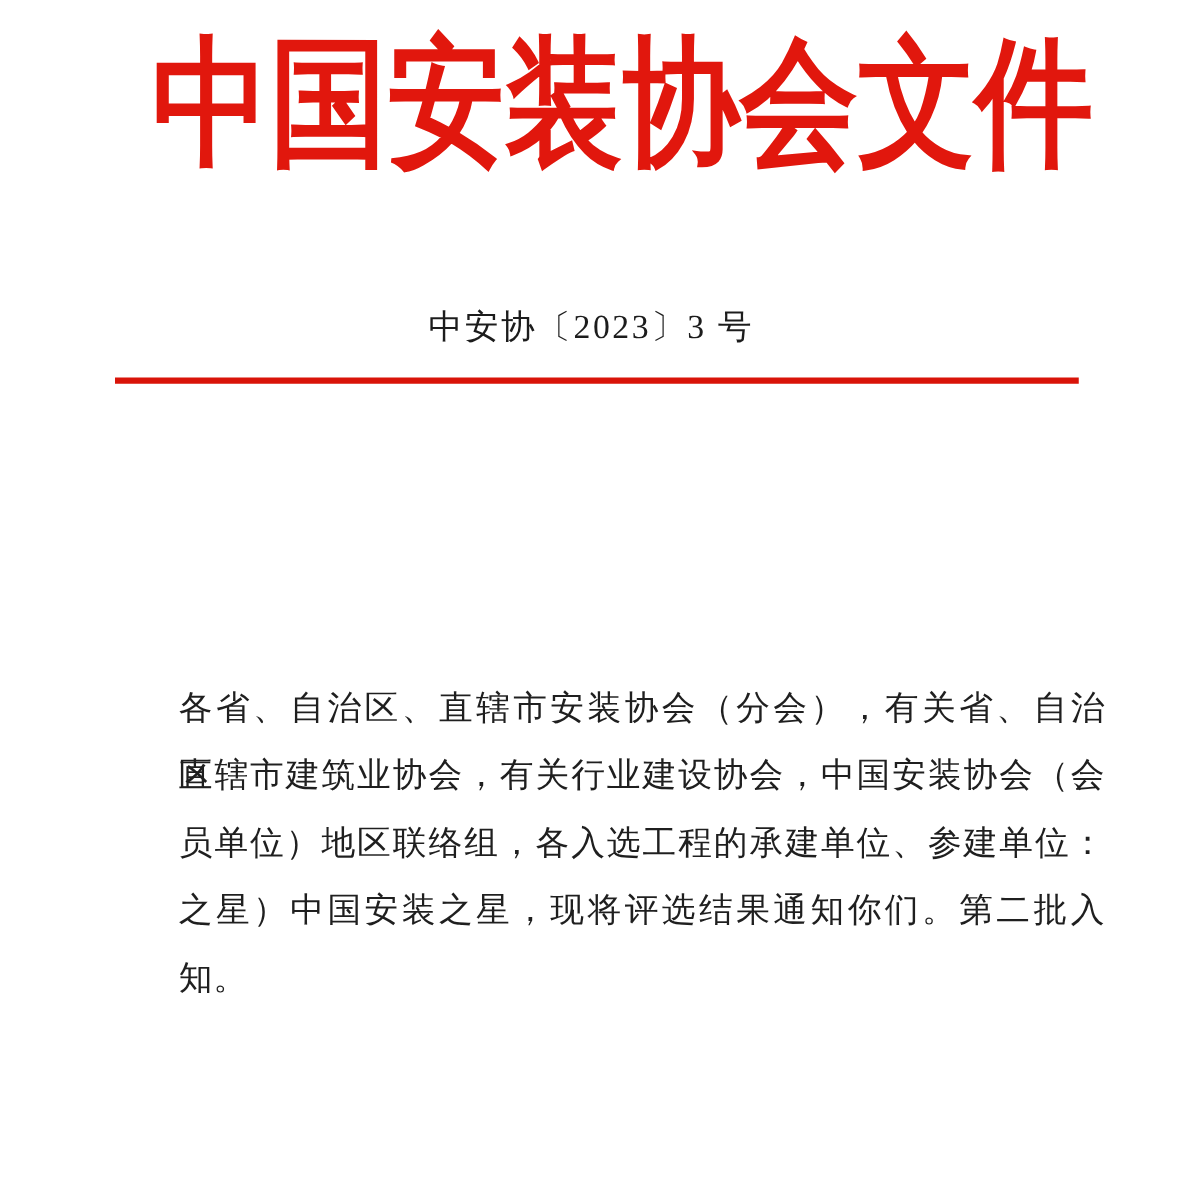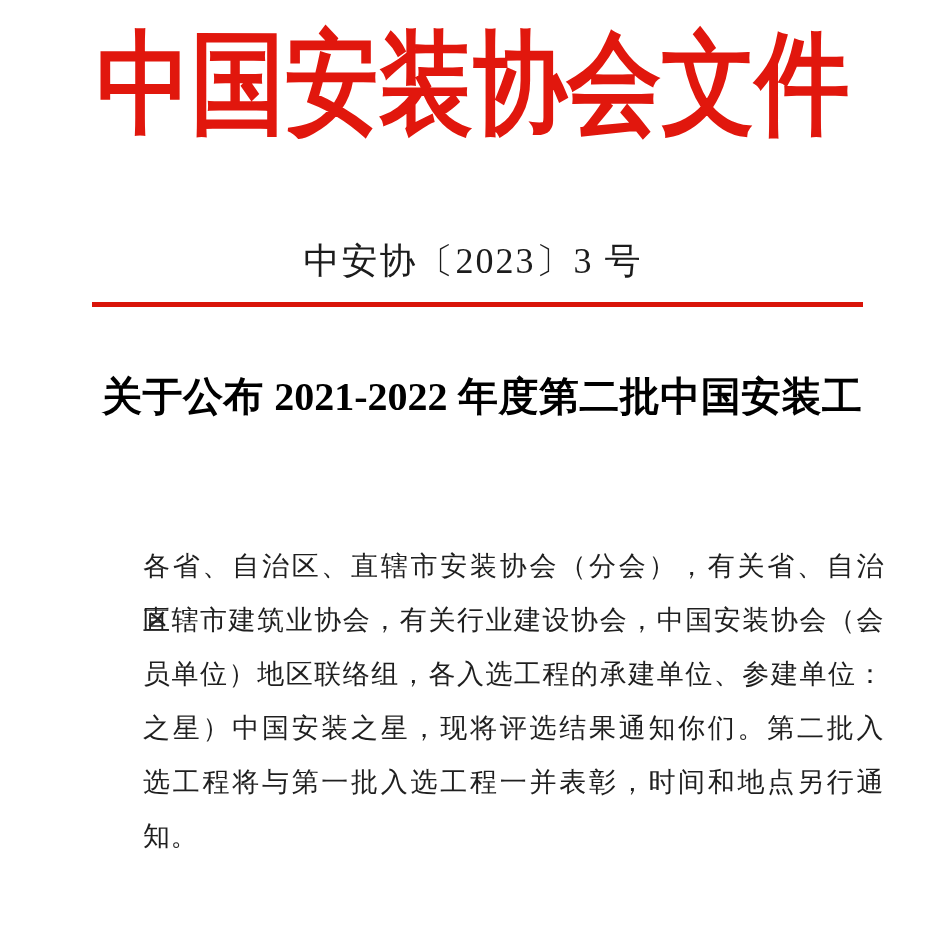--- a/index.html
+++ b/index.html
@@ -13,39 +13,39 @@
     overflow: hidden;
     font-family: "Liberation Serif", "DejaVu Serif", serif;
   }
   
   .masthead {
     position: absolute;
     top: 20px; left: 0; right: 0;
     height: 128px;
     display: flex;
     align-items: center;
-    justify-content: center;
+    justify-content: flex-end;
   }
   .masthead-inner {
     display: inline-block;
     font-size: 112px;
     line-height: 1.04;
     font-weight: 700;
     color: #e1170d;
     white-space: nowrap;
     transform: scaleX(0.84);
     transform-origin: 50% 50%;
     letter-spacing: 0px;
   }
   
   .doc-number {
     position: absolute;
     top: 245px; left: 0; right: 0;
     text-align: center;
-    font-size: 36px;
+    font-size: 27px;
     line-height: 32px;
     color: #1c1c1c;
     letter-spacing: 2px;
     white-space: nowrap;
   }
   
   .red-divider {
     position: absolute;
     top: 302px;
     left: 92px;
@@ -101,25 +101,23 @@
 
   <div class="masthead">
     <span class="masthead-inner">中国安装协会文件</span>
   </div>
 
   <div class="doc-number">中安协〔2023〕3 号</div>
 
   <div class="red-divider"></div>
 
   <div class="notice-title">
-    <div class="title-line">关于公布 2021-2022 年度第二批中国安装工</div>
   </div>
 
   <div class="doc-body">
     <div class="body-line">各省、自治区、直辖市安装协会（分会），有关省、自治区、</div>
     <div class="body-line">直辖市建筑业协会，有关行业建设协会，中国安装协会（会</div>
     <div class="body-line para-end-loose">员单位）地区联络组，各入选工程的承建单位、参建单位：</div>
     <div class="body-line">之星）中国安装之星，现将评选结果通知你们。第二批入</div>
-    <div class="body-line">选工程将与第一批入选工程一并表彰，时间和地点另行通</div>
     <div class="body-line para-end">知。</div>
   </div>
 
 </div>
 
 </body></html>

